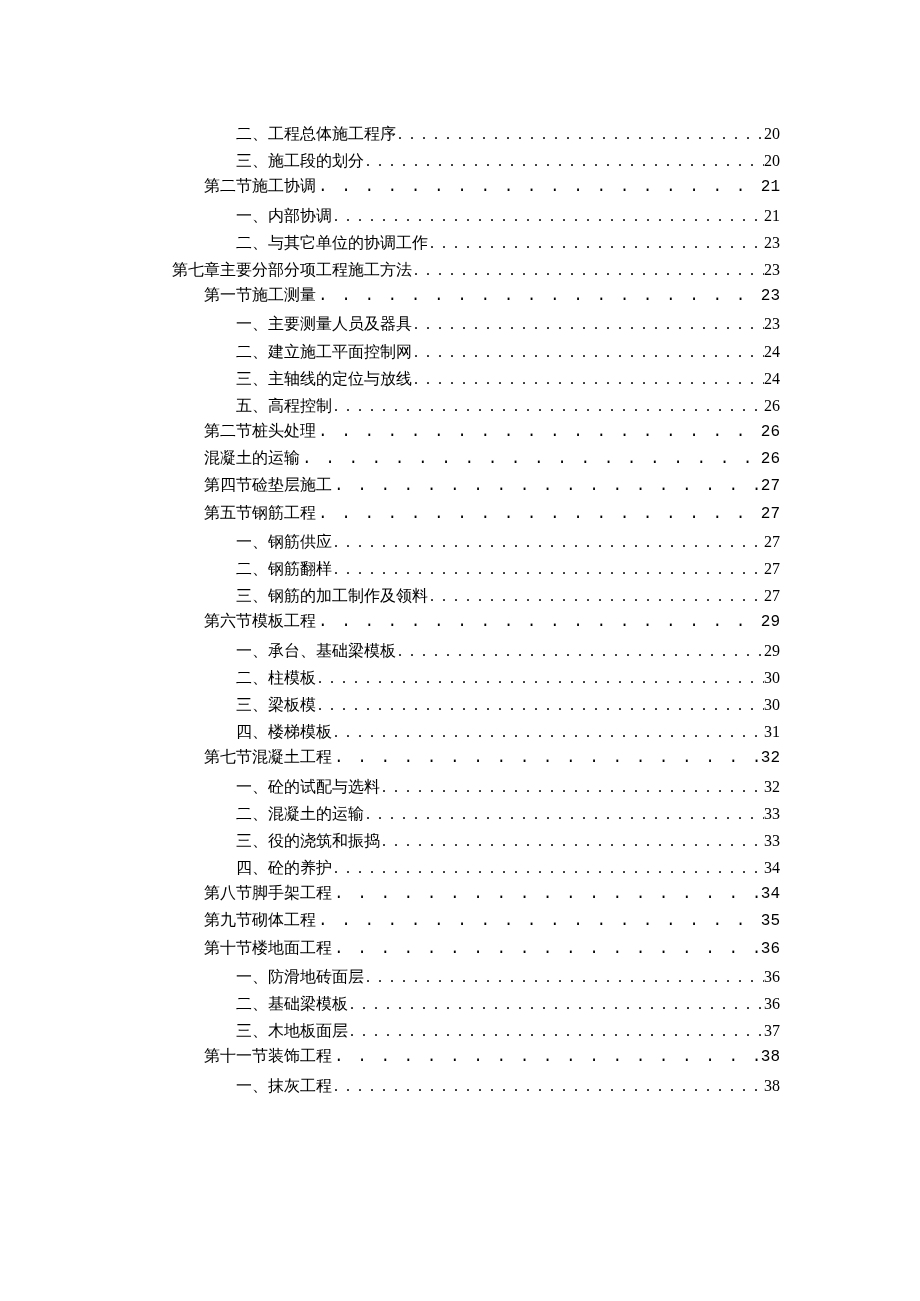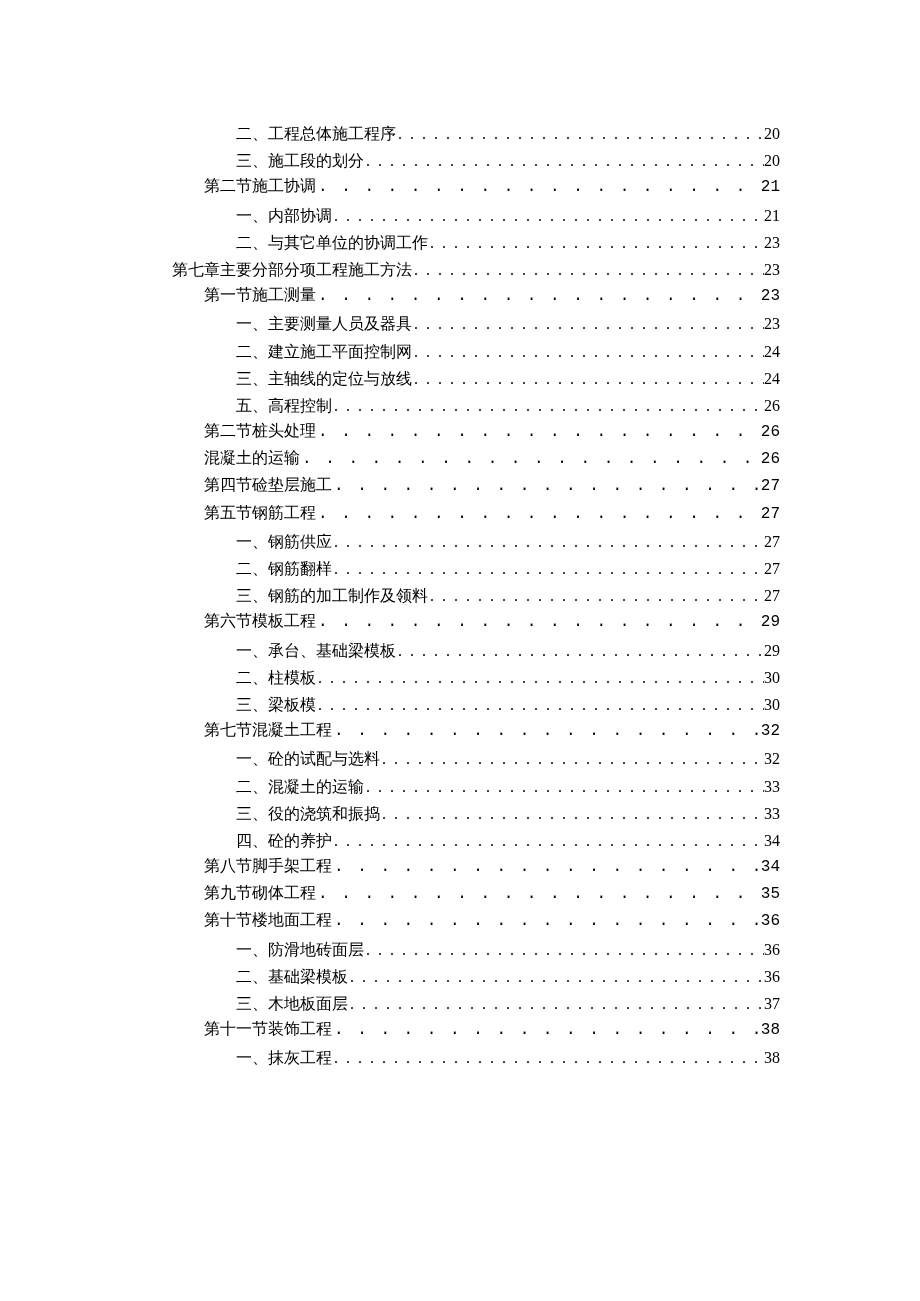--- a/index.html
+++ b/index.html
@@ -143,20 +143,25 @@
     <div class="toc-row indent-3">
       <span class="toc-title">二、柱模板</span>
       <span class="toc-dots"></span>
       <span class="toc-page">30</span>
     </div>
     <div class="toc-row indent-3">
       <span class="toc-title">三、梁板模</span>
       <span class="toc-dots"></span>
       <span class="toc-page">30</span>
     </div>
+    <div class="toc-row indent-3">
+      <span class="toc-title">四、楼梯模板</span>
+      <span class="toc-dots"></span>
+      <span class="toc-page">31</span>
+    </div>
     <div class="toc-row indent-2">
       <span class="toc-title">第七节混凝土工程</span>
       <span class="toc-dots"></span>
       <span class="toc-page">32</span>
     </div>
     <div class="toc-row indent-3">
       <span class="toc-title">一、砼的试配与选料</span>
       <span class="toc-dots"></span>
       <span class="toc-page">32</span>
     </div>

